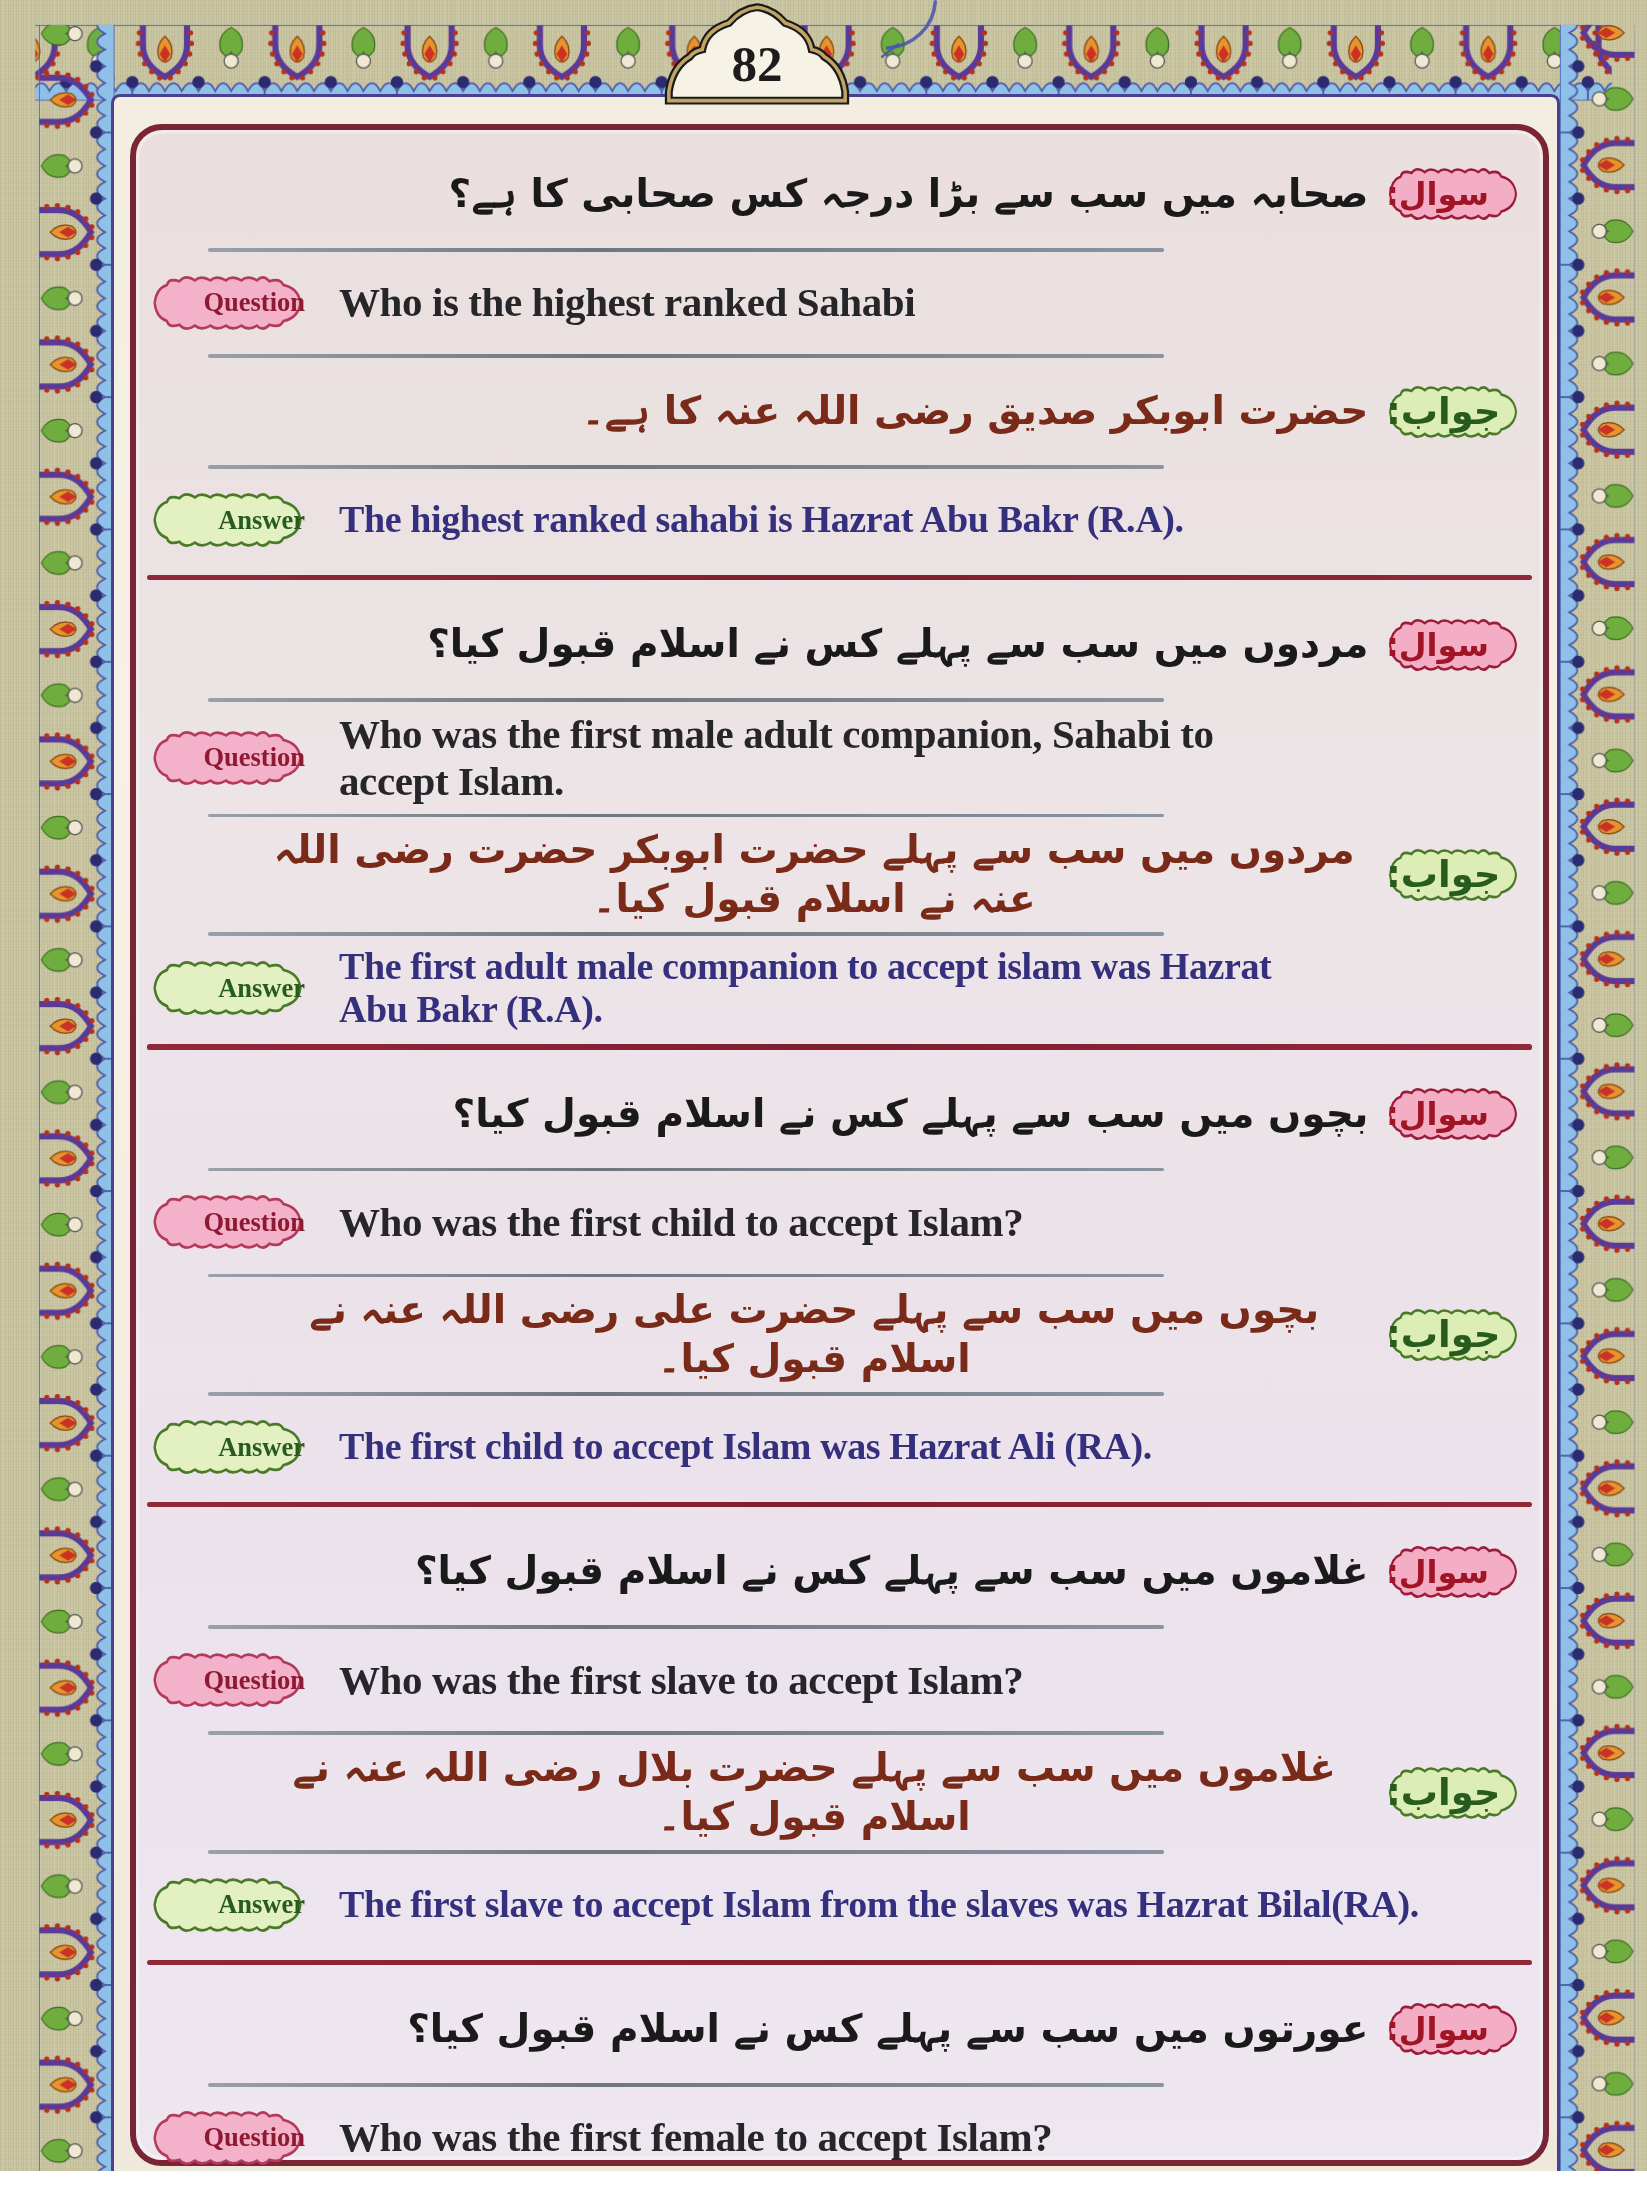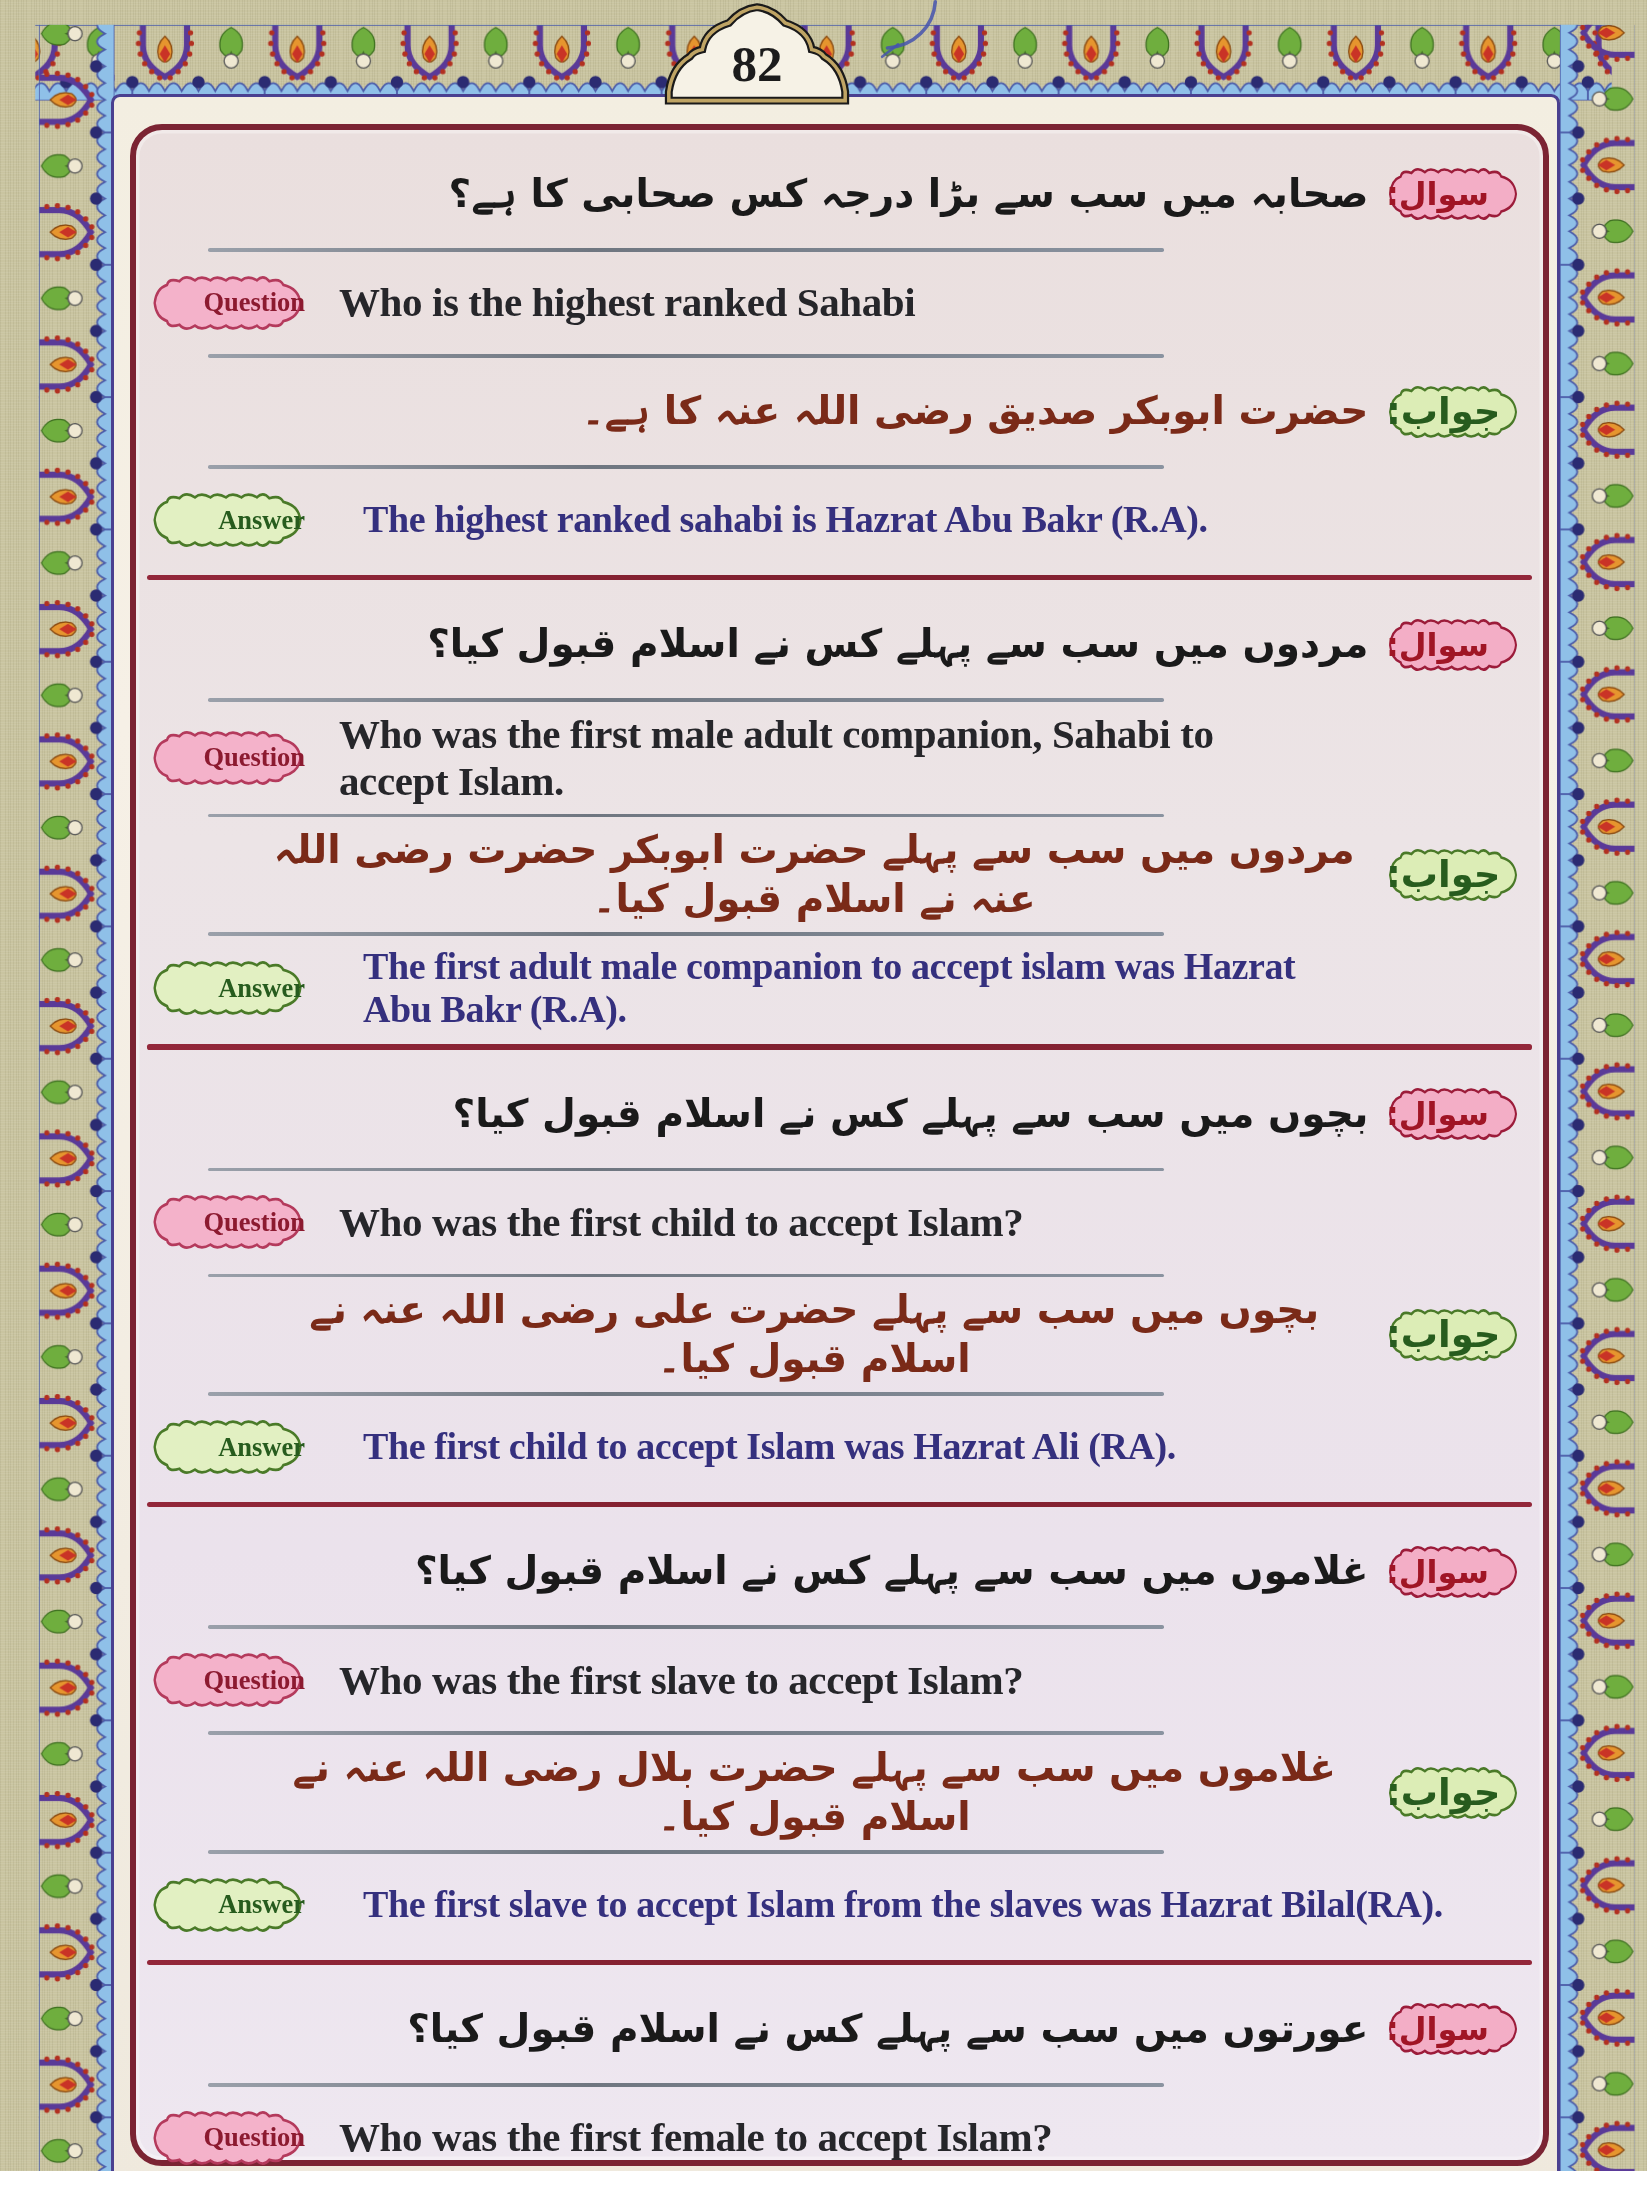--- a/index.html
+++ b/index.html
@@ -29,21 +29,21 @@
   }
   .pair{display:flex;flex-direction:column;padding:3.5px 0;}
   .row{display:flex;align-items:center;}
   .row-urdu{direction:rtl;justify-content:flex-start;gap:17.6px;padding:3.5px 23px 3.5px 124px;min-height:90px;}
   .row-eng{gap:34px;padding:3.5px 35px 3.5px 14px;min-height:85px;}
   .urdu-text{font-family:"DejaVu Sans",sans-serif;font-size:39px;line-height:1.25;text-align:center;font-weight:bold;}
   .urdu-q{color:#1a1a1a;}
   .urdu-a{color:#7a2a18;}
   .eng-text{font-family:"Liberation Serif","DejaVu Serif",serif;font-weight:bold;line-height:1.15;white-space:pre-line;max-width:1235px;}
   .eng-q{font-size:41px;color:#26262a;letter-spacing:-0.4px;}
-  .eng-a{font-size:38px;color:#35307e;letter-spacing:-0.4px;margin-left:24px;}
+  .eng-a{font-size:38px;color:#35307e;letter-spacing:-0.4px;}
   .badge{position:relative;flex:0 0 auto;display:flex;align-items:center;justify-content:flex-end;}
   .badge-ur{width:134px;height:56px;}
   .badge-en{width:155px;height:58px;}
   .badge svg.bg{position:absolute;left:0;top:0;width:100%;height:100%;}
   .badge .lbl{position:relative;z-index:1;font-weight:bold;}
   .b-soal use{fill:#f3aec6;stroke:#9c1c3a;stroke-width:3px;}
   .b-soal .lbl{font-family:"DejaVu Sans",sans-serif;font-size:32px;color:#a01525;}
   .b-question use{fill:#f4b2ca;stroke:#b43a5c;stroke-width:3px;}
   .b-question .lbl{font-family:"Liberation Serif",serif;font-size:26.5px;color:#8c1a30;}
   .b-jawab use{fill:#dcedb6;stroke:#4a7a28;stroke-width:3px;}

